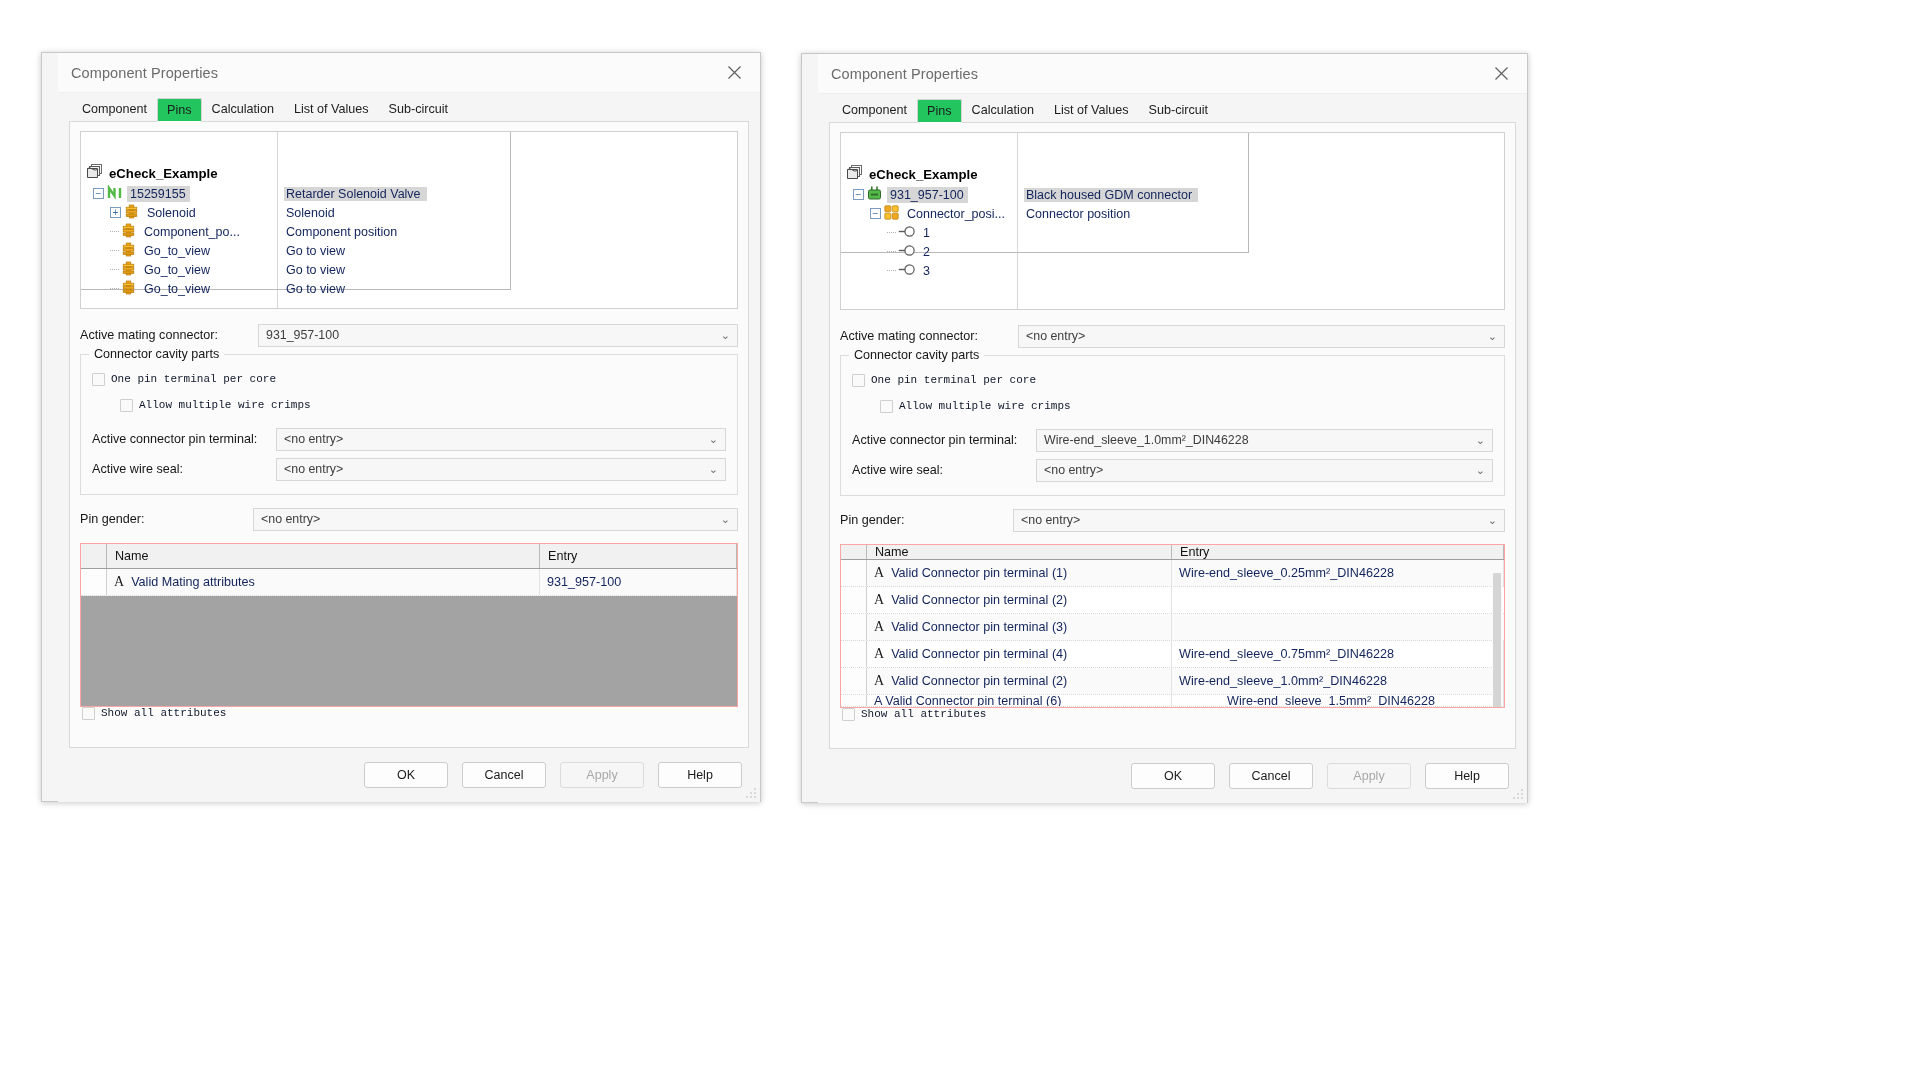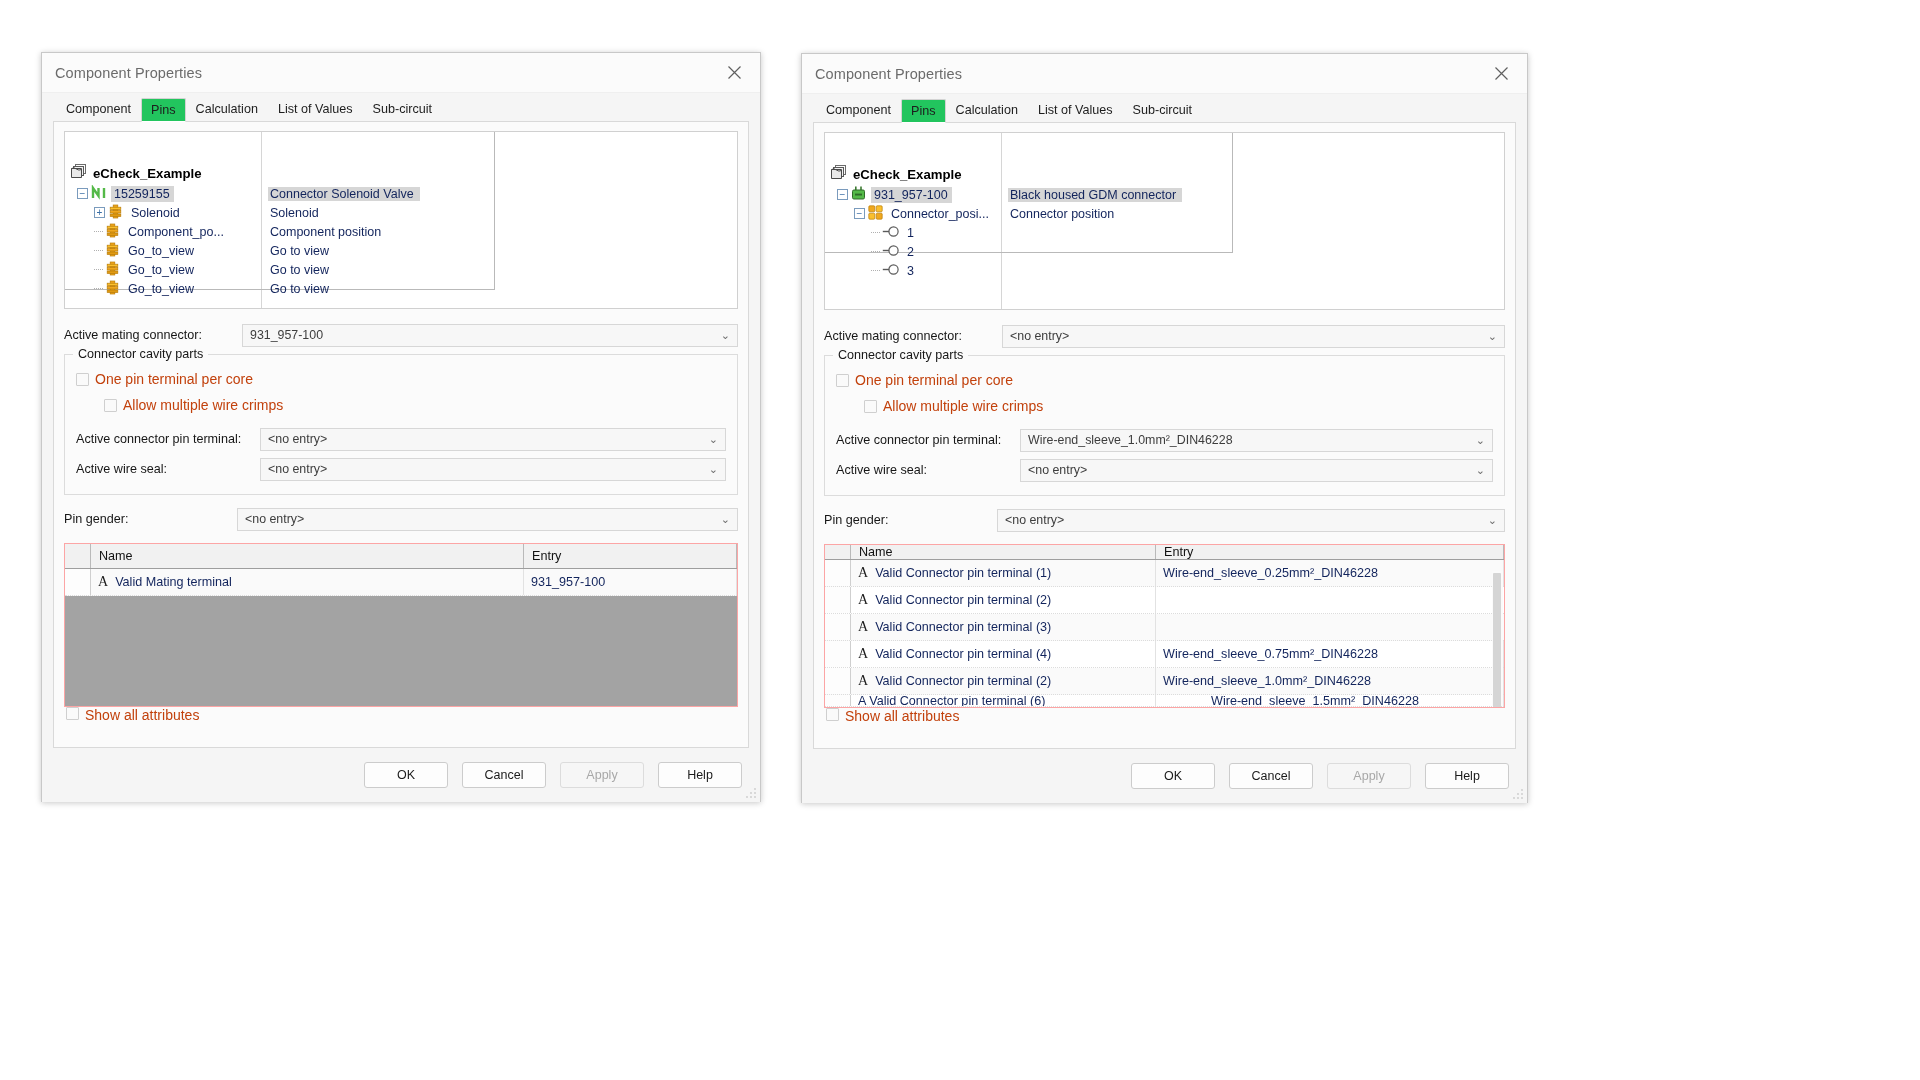--- a/index.html
+++ b/index.html
@@ -11,21 +11,21 @@
     overflow: hidden;
   }
   .stage { position: relative; width: 1920px; height: 1080px; background:#fff; }
 
   
   .dialog {
     position: absolute;
     background: #f5f5f5;
     border: 1px solid #c8c8c8;
     box-shadow: 0 1px 6px rgba(0,0,0,0.22);
-    display: flex; flex-direction: column;
+    display: flex; flex-direction: column; padding-left: 16px;
   }
   .titlebar {
     height: 40px; flex: 0 0 40px;
     background: #fbfbfb;
     display: flex; align-items: center;
     padding: 0 4px 0 13px;
     border-bottom: 1px solid #efefef;
   }
   .title-text {
     font-size: 14.5px; color: #6b6b6b; letter-spacing: .1px;
@@ -149,21 +149,21 @@
   .group-title {
     position: absolute; top: -8px; left: 8px;
     background: #fbfbfb; padding: 0 5px;
     font-size: 12.6px; color: #161616;
   }
   .chk-row { display:flex; align-items:center; height: 26px; }
   .chk {
     width: 13px; height: 13px; border: 1px solid #cfcfcf; background:#fafafa;
     margin-right: 6px; flex:0 0 13px; border-radius:1px;
   }
-  .chk-label { font-size: 14px; color: #c2410c; }
+  .chk-label { font-size: 11px; color: #0f172a; font-family: Liberation Mono, monospace; }
 
   
   .grid {
     border: 1px solid #fca5a5; background:#fff;
     display:flex; flex-direction:column; overflow:hidden;
   }
   .grid-head { display:flex; height: 25px; background:#f1f1f1; border-bottom:1px solid #9e9e9e;}
   .gh-gutter { width: 26px; flex:0 0 26px; border-right:1px solid #b9b9b9; background:#f1f1f1;}
   .gh-cell {
     font-size:12.6px; color:#111; display:flex; align-items:center; padding-left:8px;
@@ -234,21 +234,21 @@
             <div id="t0nodes">
                 <div class="trow sel">
                   <div class="cell-name" style="width: 196px;">
                     <span class="spacer" style="width: 8px;"></span>
                     <span class="expander">−</span>
                     <span class="ic"><svg width="15" height="15" viewBox="0 0 15 15">
                         <path d="M2 13 V3 L7.5 11 V3 M13 3 v10" stroke="#54b948" stroke-width="2.4" fill="none" stroke-linejoin="miter"></path>
                       </svg></span>
                     <span class="lbl-name">15259155</span>
                   </div>
-                  <div class="cell-desc"><span class="lbl-desc">Connector Solenoid Valve</span></div>
+                  <div class="cell-desc"><span class="lbl-desc">Retarder Solenoid Valve</span></div>
                 </div>
                 <div class="trow">
                   <div class="cell-name" style="width: 196px;">
                     <span class="spacer" style="width: 25px;"></span>
                     <span class="expander">+</span>
                     <span class="ic"><svg width="15" height="15" viewBox="0 0 15 15">
                         <rect x="5.2" y="1" width="4.6" height="13" fill="#f0a81e" stroke="#b97c08" stroke-width="0.7"></rect>
                         <rect x="2.2" y="3.2" width="10.6" height="2.4" fill="#fbc02d" stroke="#b97c08" stroke-width="0.7"></rect>
                         <rect x="2.2" y="6.6" width="10.6" height="2.4" fill="#f0a81e" stroke="#b97c08" stroke-width="0.7"></rect>
                         <rect x="2.2" y="10" width="10.6" height="2.4" fill="#e09a12" stroke="#b97c08" stroke-width="0.7"></rect>
@@ -366,21 +366,21 @@
         <div class="grid-head">
           <div class="gh-gutter"></div>
           <div class="gh-cell" style="width:433px;">Name</div>
           <div class="gh-cell" style="flex:1 1 auto;">Entry</div>
         </div>
         <div id="g0rows">
             <div class="grow">
               <div class="gr-gutter"></div>
               <div class="gc" style="width: 433px;">
                 <span class="aglyph">A</span>
-                <span>Valid Mating terminal</span>
+                <span>Valid Mating attributes</span>
               </div>
               <div class="gc" style="flex: 1 1 auto;">931_957-100</div>
             </div>
           </div>
         <div class="grid-filler"></div>
       </div>
 
       <div class="show-attr">
         <span class="chk"></span>
         <span class="chk-label">Show all attributes</span>

